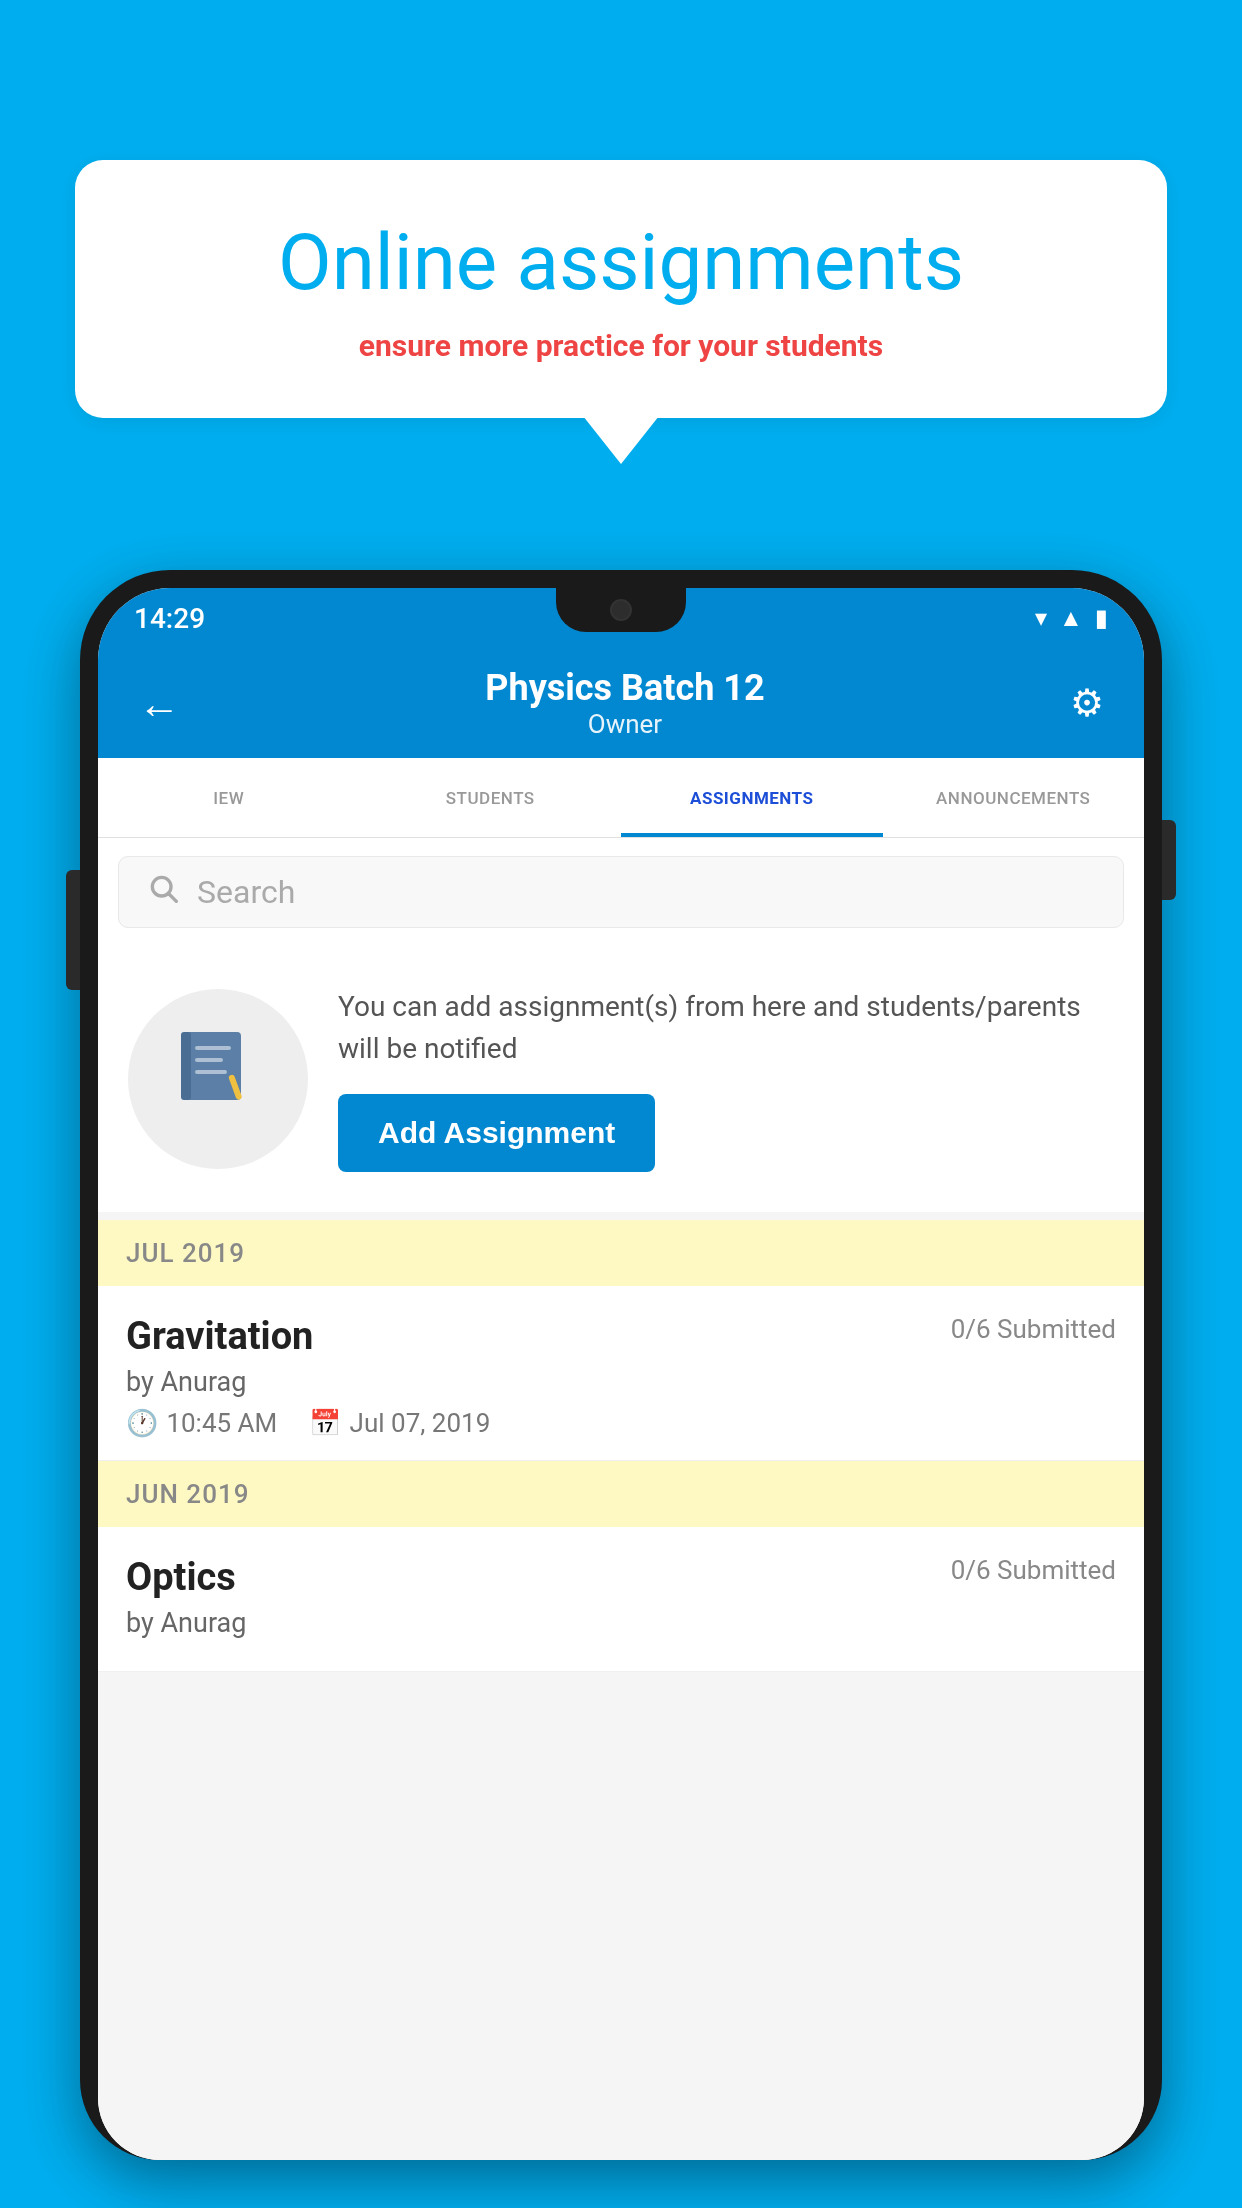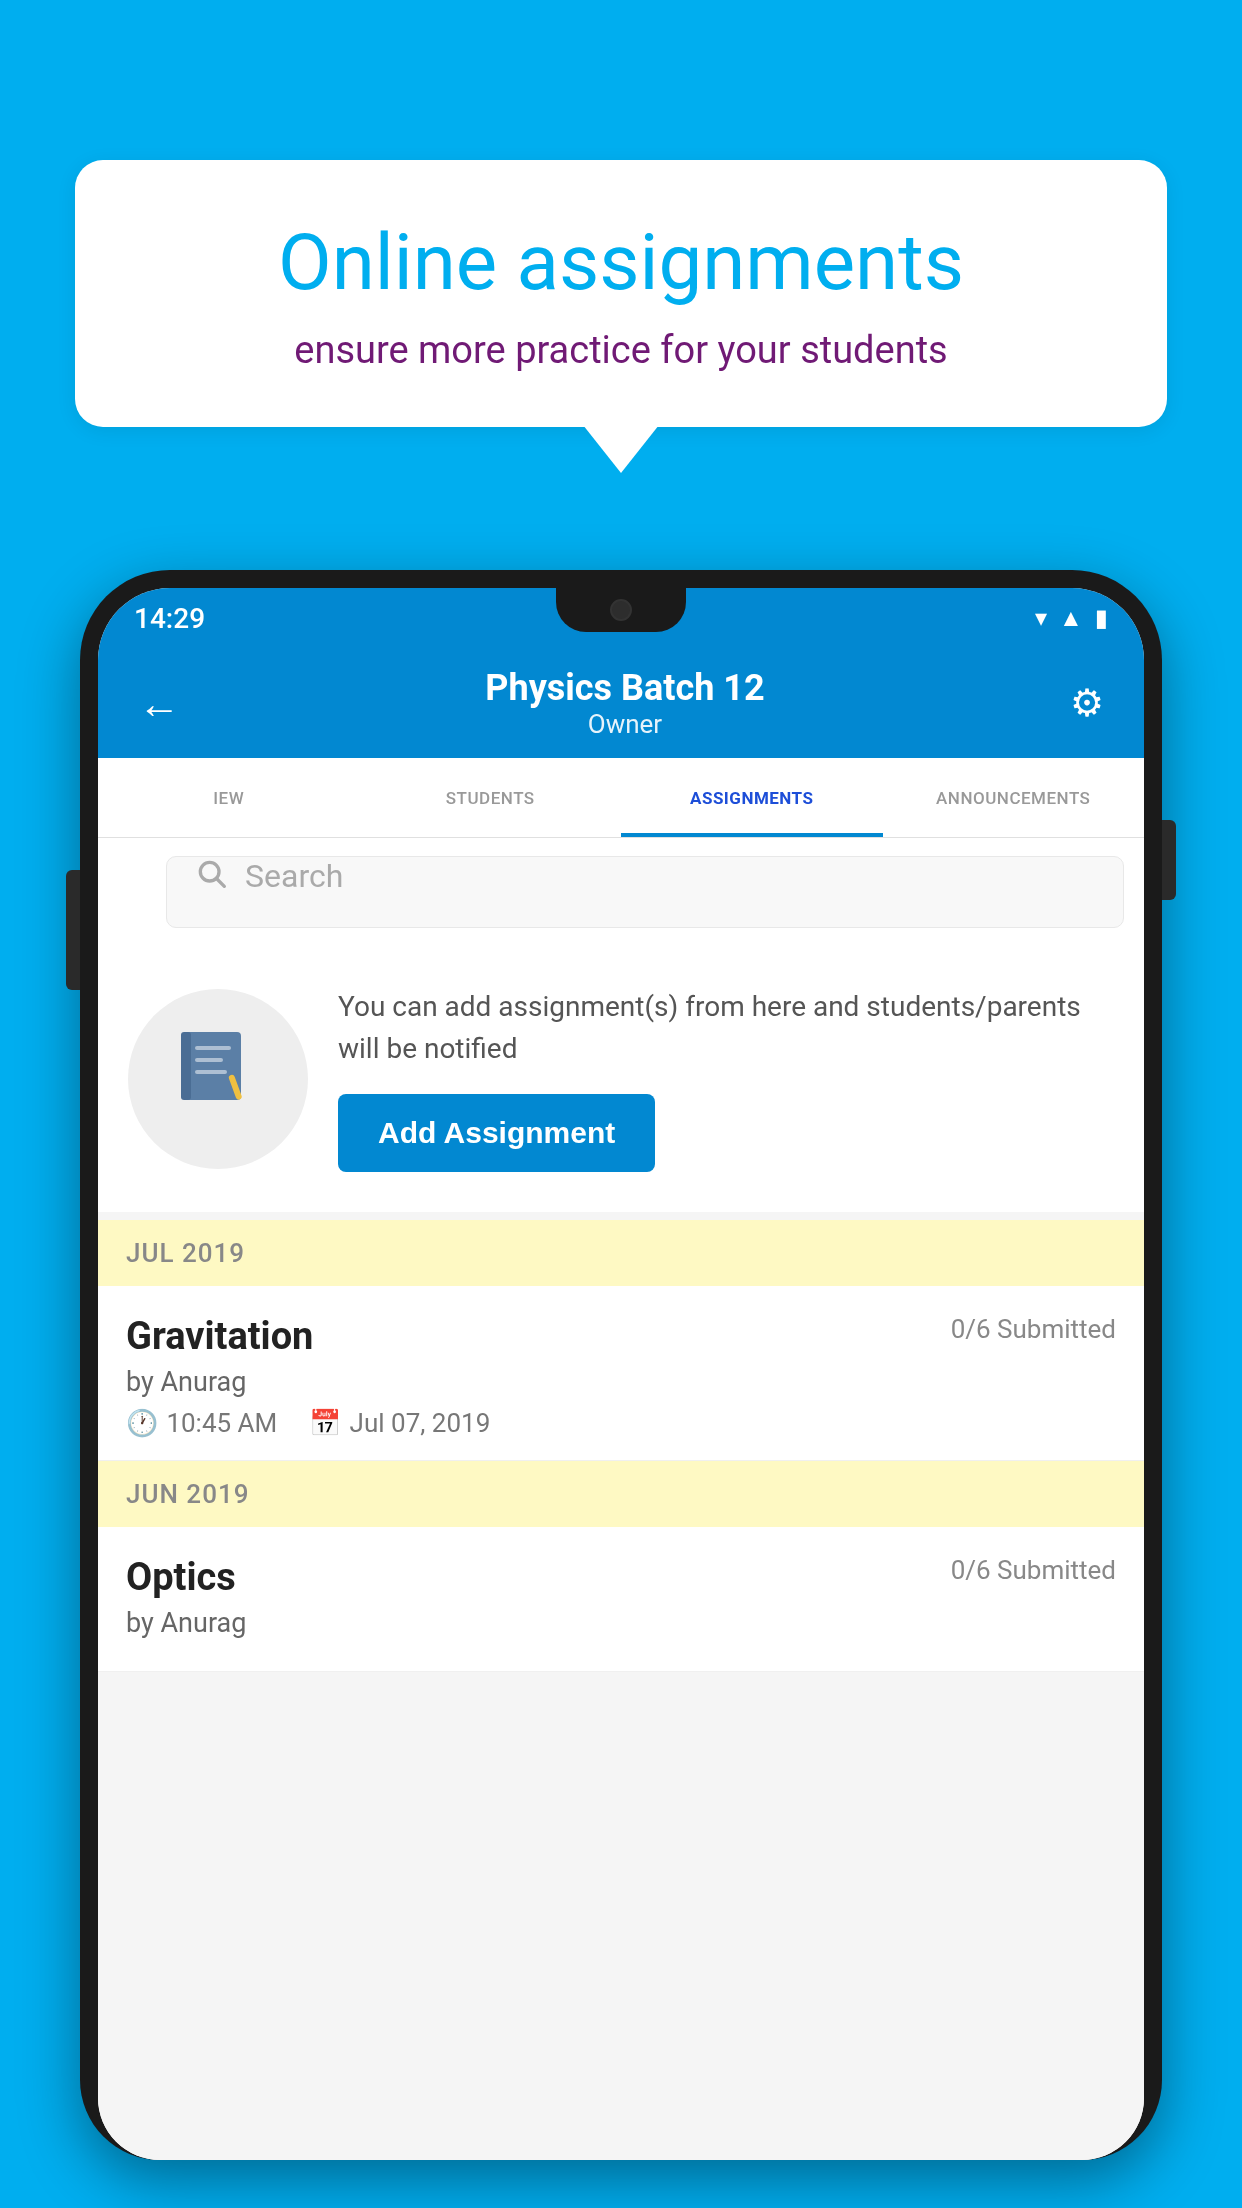--- a/index.html
+++ b/index.html
@@ -39,23 +39,23 @@
       margin-top: -2px;
     }
     .bubble-title {
       font-size: 78px;
       font-weight: 400;
       color: #00AEEF;
       line-height: 1.1;
       margin-bottom: 22px;
     }
     .bubble-subtitle {
-      font-size: 38px;
-      color: #701a75;
-      font-weight: 400;
+      font-size: 30px;
+      color: #ef4444;
+      font-weight: 700;
     }
 
     
     .phone-wrapper {
       position: absolute;
       top: 570px;
       left: 80px;
       right: 80px;
       bottom: 0;
     }
@@ -228,23 +228,23 @@
     .search-bar-wrapper {
       background: white;
       padding: 18px 20px;
     }
     .search-bar {
       background: #f8f8f8;
       border: 1px solid #e8e8e8;
       border-radius: 10px;
       height: 72px;
       display: flex;
+      align-items: center;
       padding: 0 28px;
       gap: 18px;
-      margin-left: 48px;
     }
     .search-icon-svg {
       color: #aaa;
       font-size: 32px;
       flex-shrink: 0;
     }
     .search-input-text {
       font-size: 32px;
       color: #aaa;
     }

